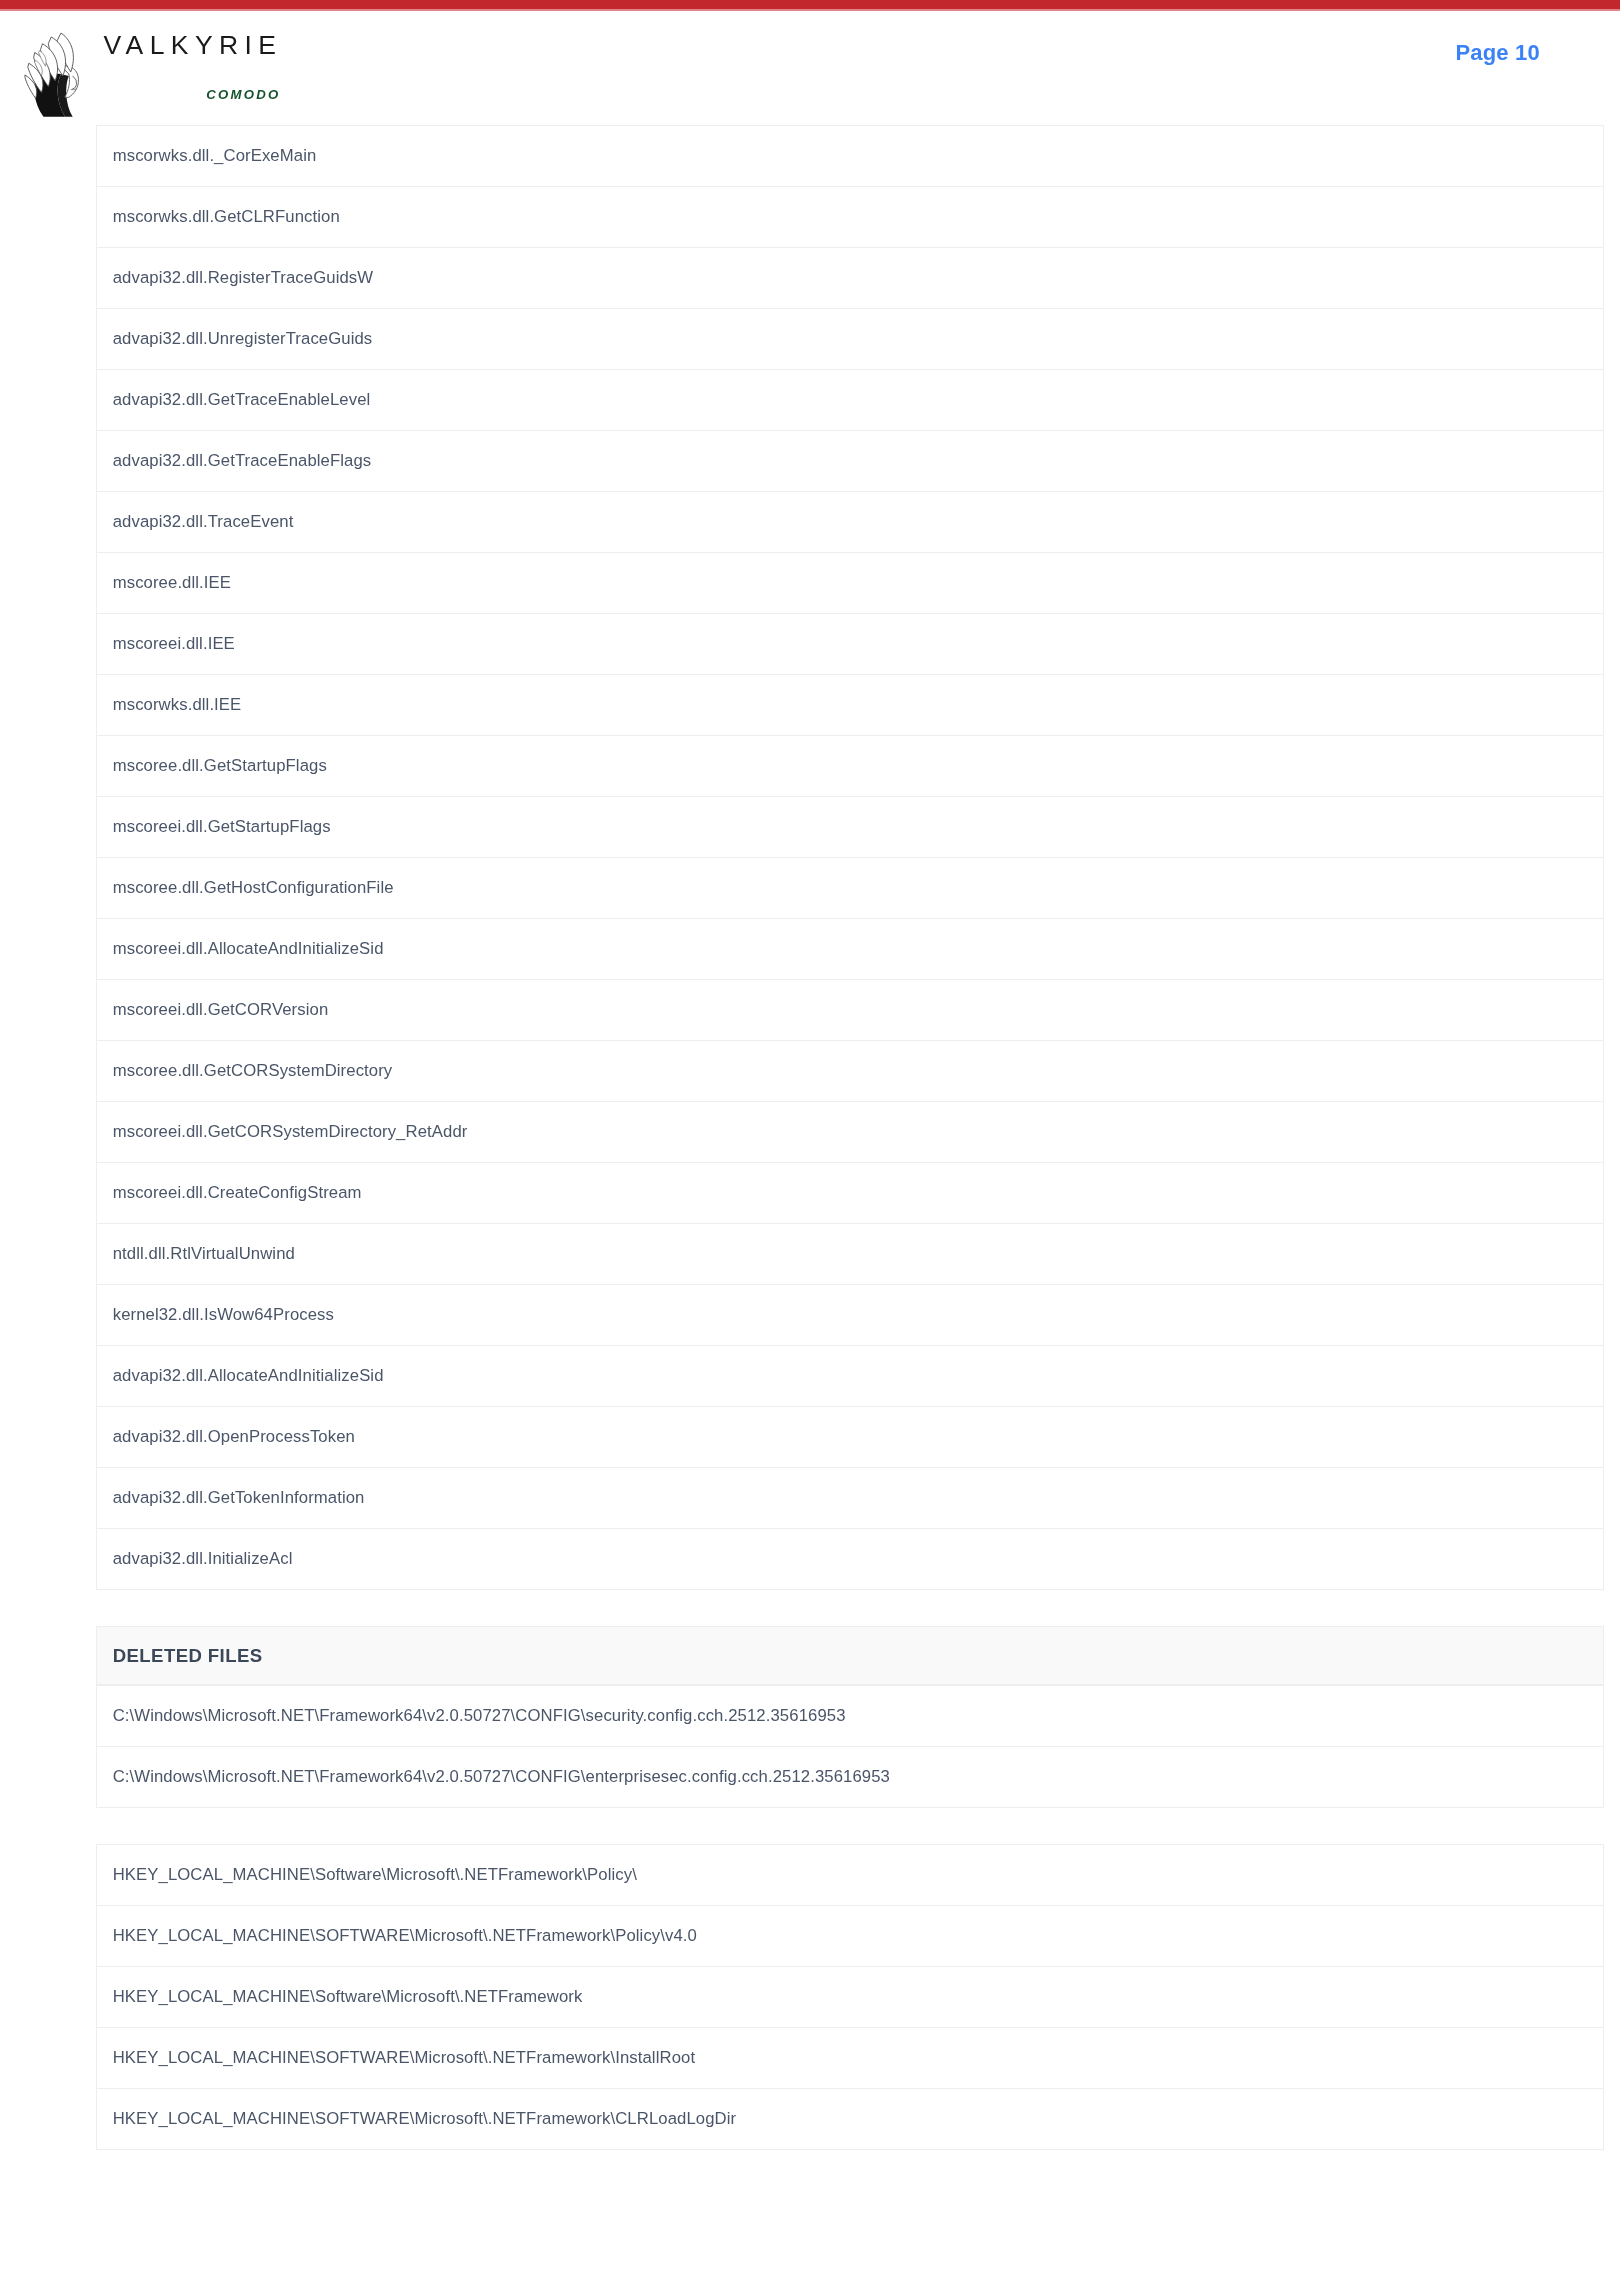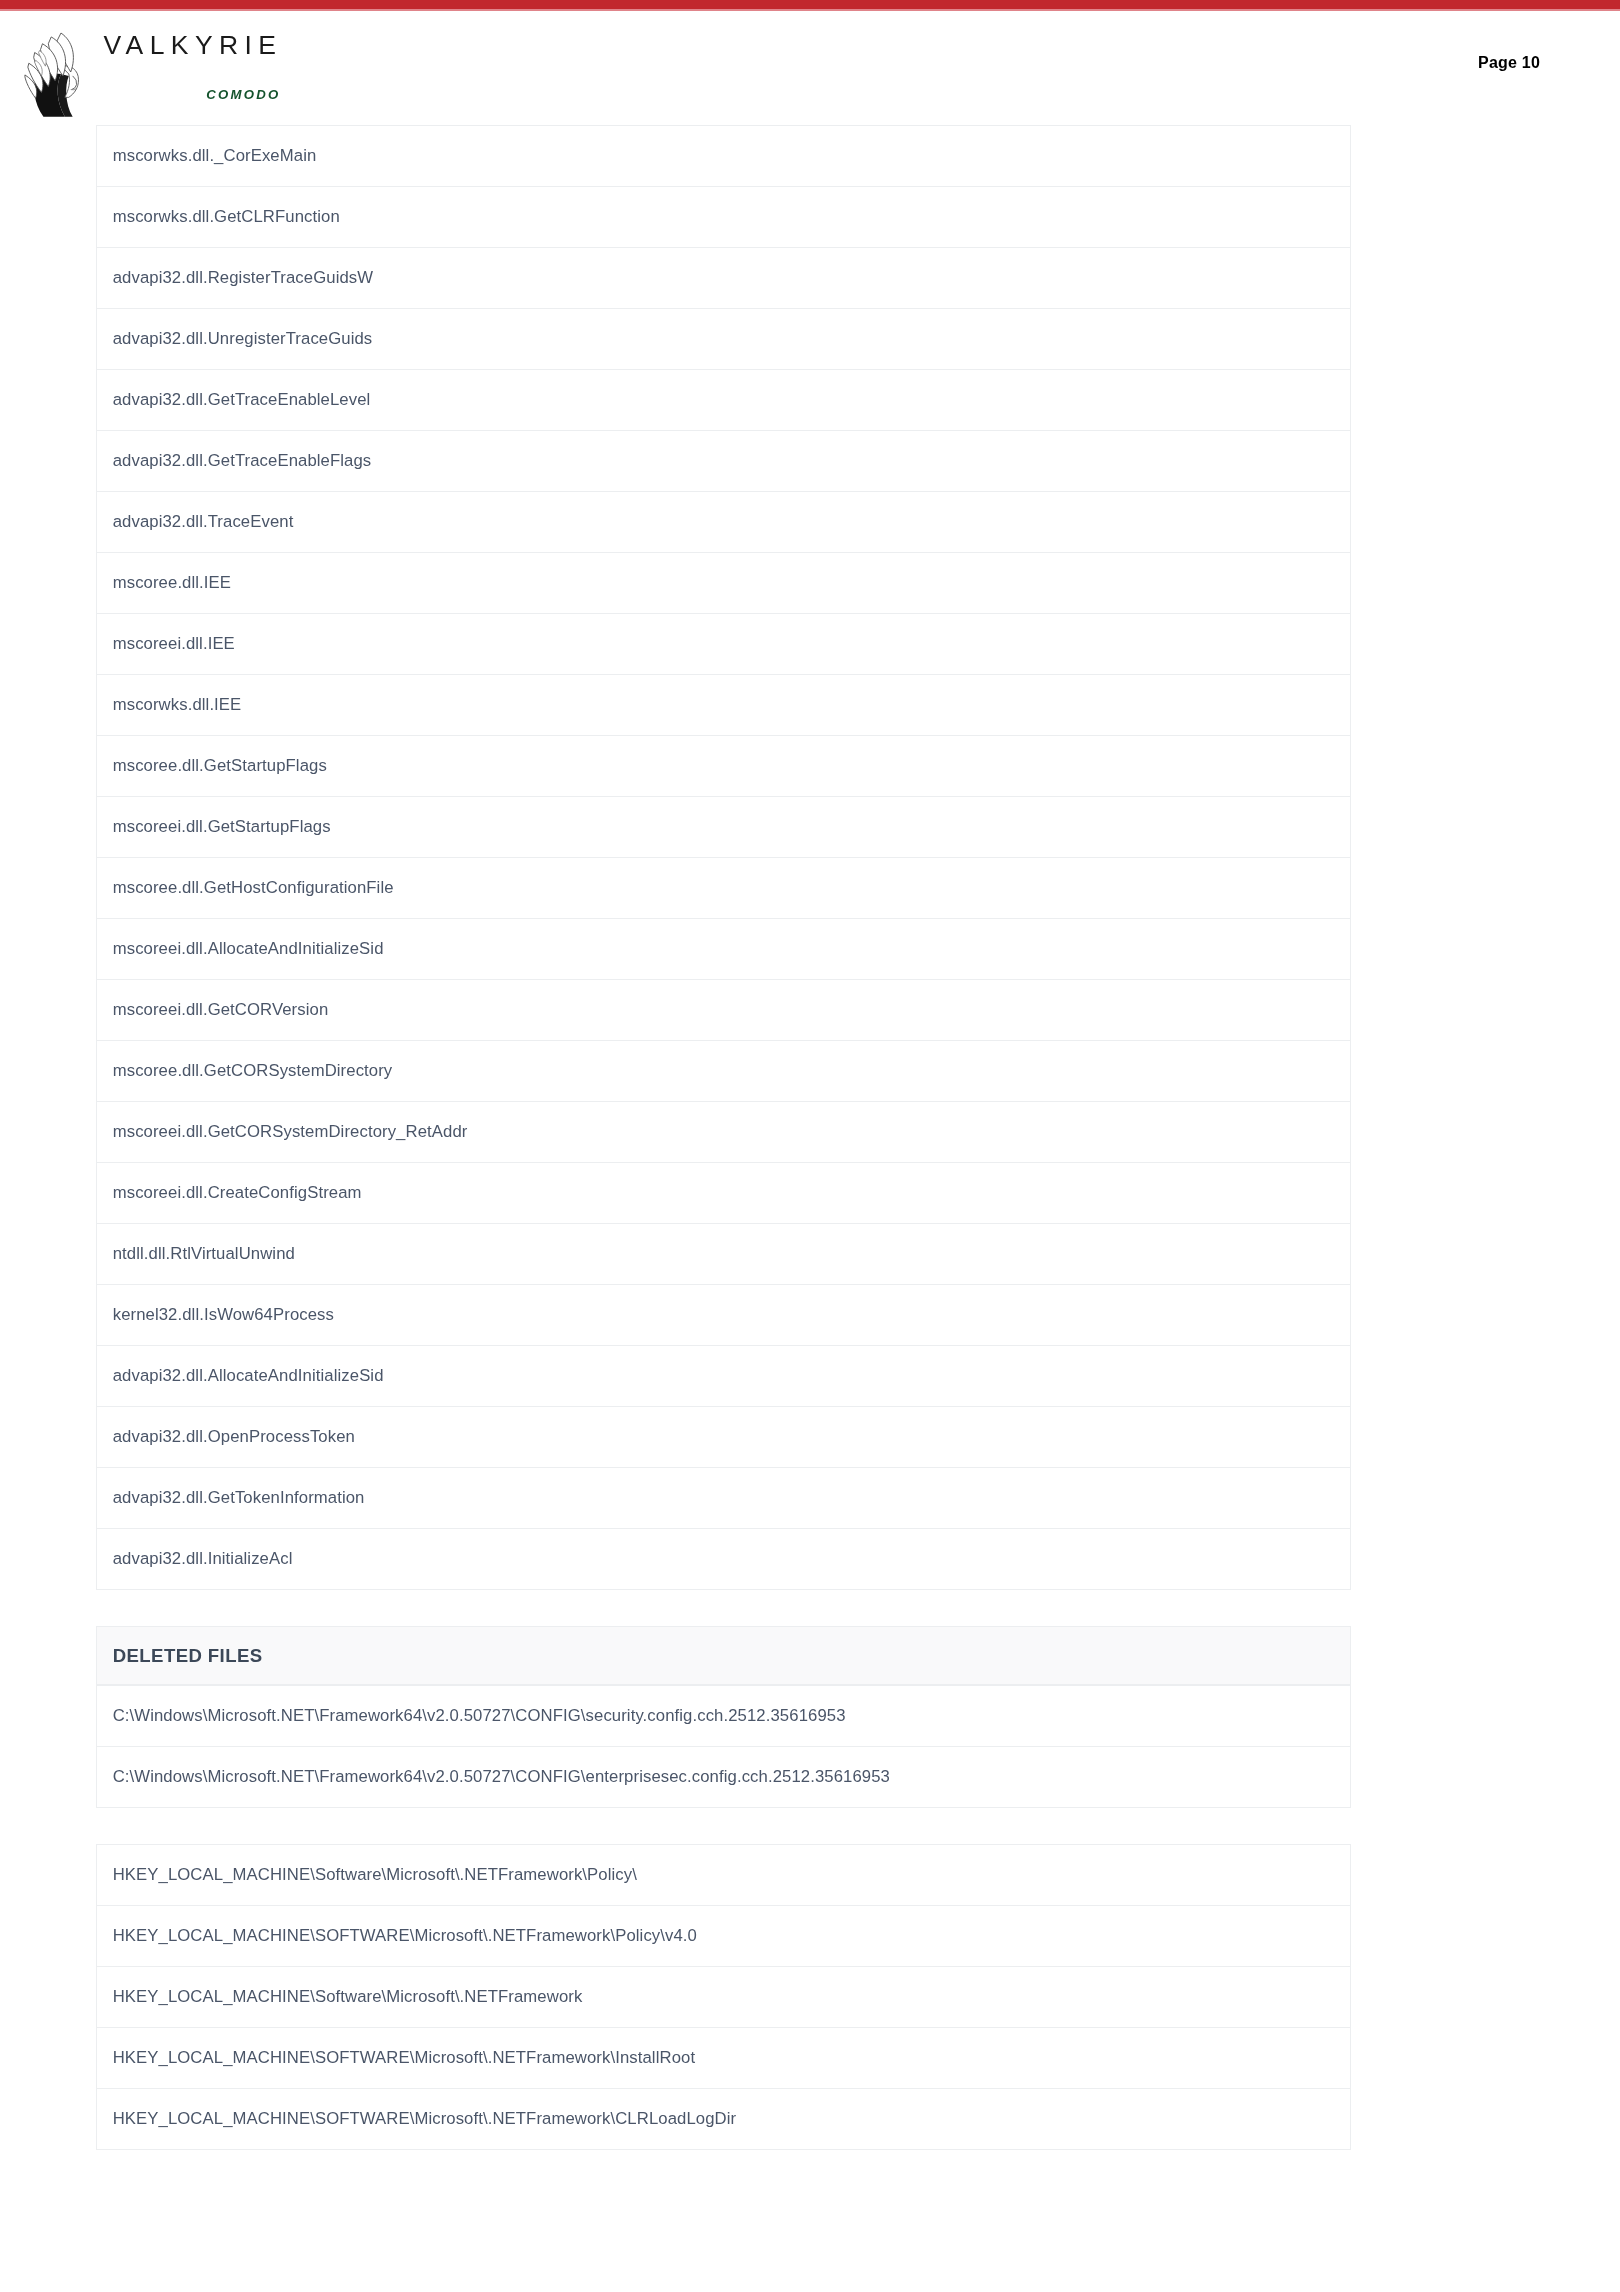--- a/index.html
+++ b/index.html
@@ -76,34 +76,34 @@
     letter-spacing: 2.2px;
     color: #14532d;
     line-height: 1;
     margin-top: 4.9px;
     margin-right: 2px;
   }
 
   .page-number {
     position: absolute;
     right: 80px;
-    top: 43px;
-    font-size: 16px;
+    top: 29px;
+    font-size: 22px;
     font-weight: bold;
-    color: #000000;
+    color: #3b82f6;
     letter-spacing: 0.2px;
   }
 
   
   .content {
     position: absolute;
     left: 96px;
     right: 20.6px;
     top: 125px;
-    width: 1255px;
+    width: 1508px;
   }
 
   .block { margin-bottom: 0; }
 
   table.listing {
     width: 100%;
     border-collapse: collapse;
     table-layout: fixed;
   }
   table.listing td {

